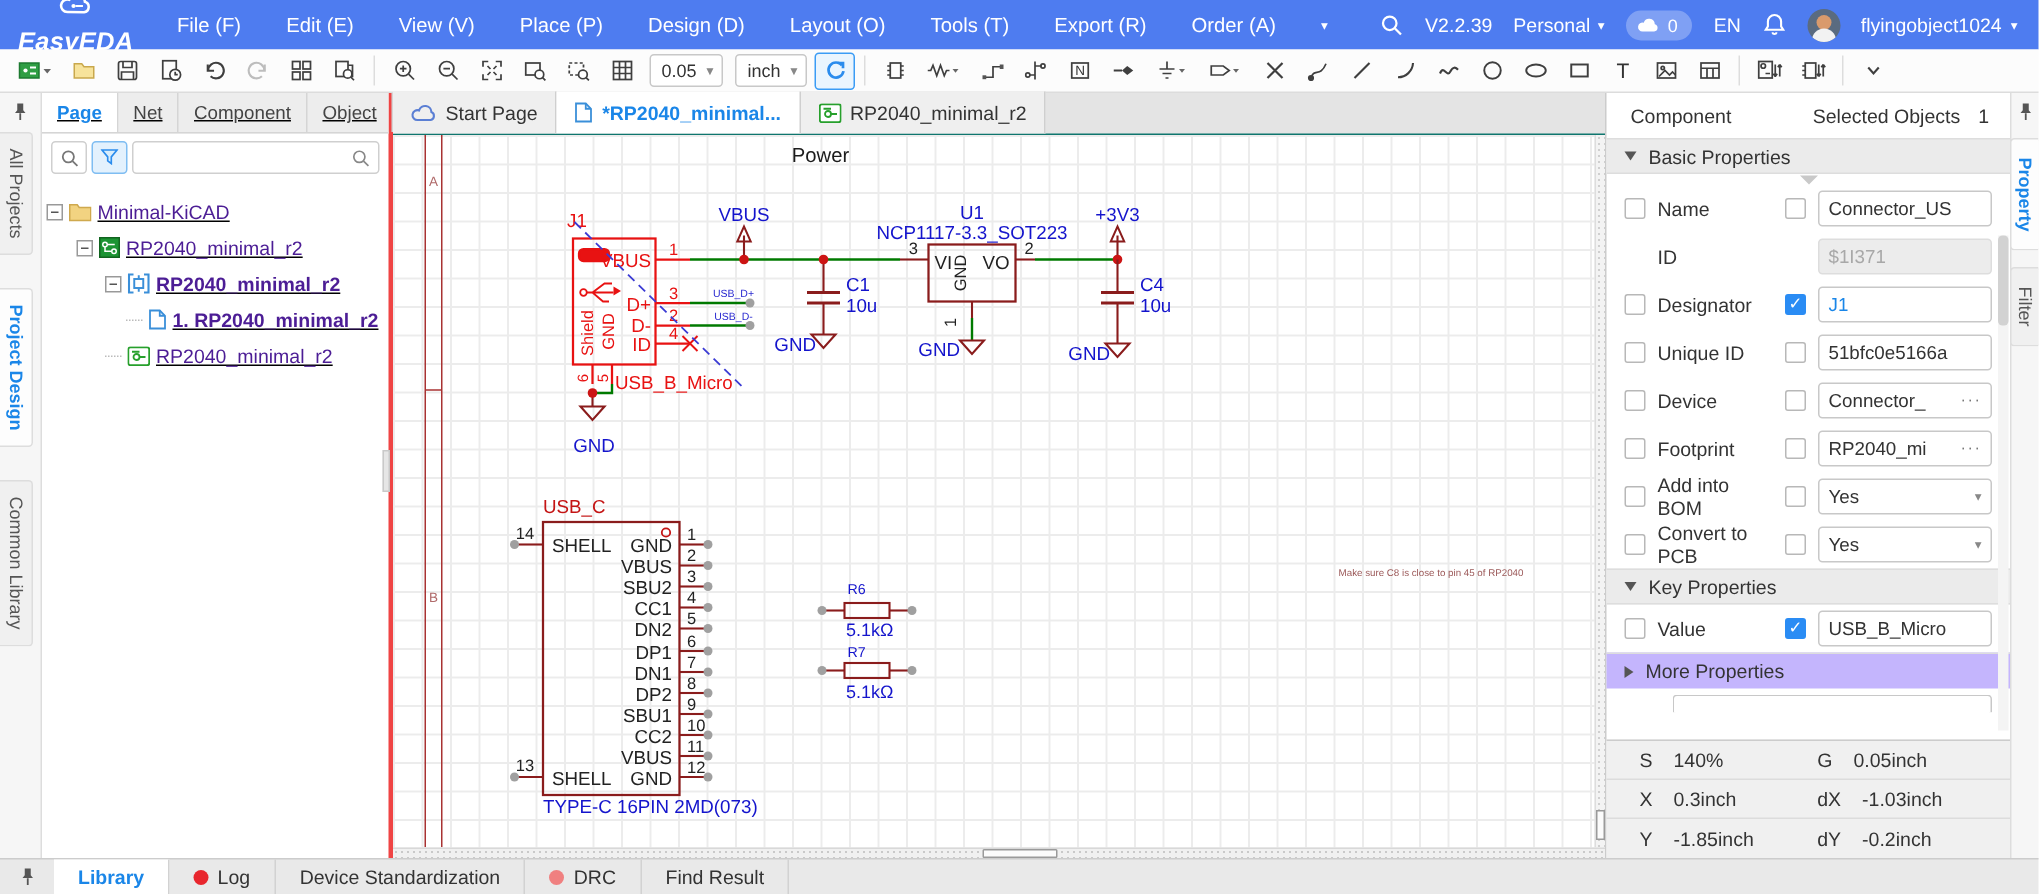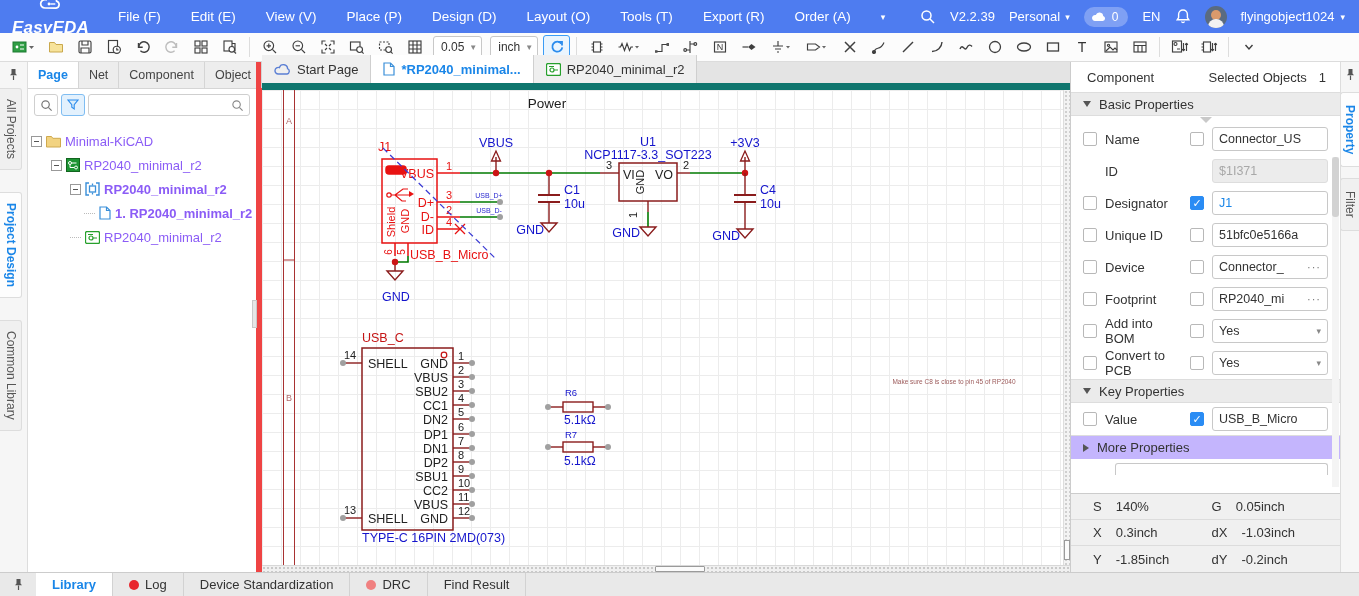--- a/index.html
+++ b/index.html
@@ -29,40 +29,40 @@
   .tb-select .sel-chev { font-size:8px; color:#888; }
   .tbtn.active-tool { border:1px solid #3b9cf5; background:#eaf5fe; }
 
   
   #left-strip { position:absolute; left:0; top:62px; width:28px; height:510px; background:#f6f6f6; border-right:1px solid #ddd; }
   .vtab { writing-mode:vertical-rl; font-size:12px; color:#555; background:#f0f0f0; border:1px solid #ddd; border-left:none; padding:10px 0; width:22px; display:flex; align-items:center; justify-content:center; position:absolute; left:0; border-radius:0 3px 3px 0; }
   .vtab.act { color:#1a86e8; background:#fdfdfd; font-weight:bold; }
   .pin-ico { display:block; margin:6px auto 0; }
 
   
-  #left-panel { position:absolute; left:28px; top:62px; width:234px; height:510px; background:#fff; border-right:6px solid #ef4444; }
+  #left-panel { position:absolute; left:28px; top:62px; width:234px; height:510px; background:#fff; border-right:3px solid #ef4444;text-decoration:underline; }
   .lp-tabs { display:flex; height:27px; background:#ededed; border-bottom:1px solid #d5d5d5; }
   .lp-tab { font-size:12.5px; color:#444; padding:0 10px; display:flex; align-items:center; border-right:1px solid #d5d5d5; }
   .lp-tab.act { background:#fff; color:#1a86e8; font-weight:bold; }
   .search-row { display:flex; align-items:center; gap:3px; padding:5px 6px; }
   .sq-btn { width:24px; height:22px; border:1px solid #cfcfcf; border-radius:3px; background:#fff; display:flex; align-items:center; justify-content:center; }
   .sq-btn.filt { border-color:#7fbdf2; background:#e3f1fd; }
   .search-input { flex:1; height:22px; border:1px solid #cfcfcf; border-radius:3px; background:#fff; display:flex; align-items:center; padding:0 5px; }
   .search-input input { border:none; outline:none; flex:1; width:40px; font-size:12px; }
-  .tree { padding-top:8px; font-size:13px; color:#8b5cf6; }
+  .tree { padding-top:8px; font-size:13px; color:#4c1d95; }
   .tree-row { display:flex; align-items:center; height:24px; gap:4px; white-space:nowrap; }
   .tree-row.bold { font-weight:bold; }
   .expander { width:11px; height:11px; border:1px solid #999; background:#fff; position:relative; flex:none; }
   .expander::after { content:""; position:absolute; left:2px; top:4px; width:5px; height:1px; background:#555; }
   .guide { width:11px; height:11px; flex:none; border-bottom:1px dotted #bbb; margin-top:-9px; }
   .tico { flex:none; }
 
   
   #canvas-col { position:absolute; left:262px; top:62px; width:808px; height:510px; }
-  .doc-tabs { height:28px; background:#e4e4e4; border-bottom:7px solid #0f766e; display:flex; align-items:flex-end; }
+  .doc-tabs { height:28px; background:#e4e4e4; border-bottom:1px solid #0f766e; display:flex; align-items:flex-end; }
   .doc-tab { height:28px; display:flex; align-items:center; gap:6px; padding:0 12px; font-size:13px; color:#333; background:#efefef; border-right:1px solid #cfcfcf; }
   .doc-tab.act { background:#ffffff; color:#1a86e8; font-weight:bold; }
   #canvas { position:relative; width:808px; height:475px; background:#fff;
     background-image:linear-gradient(to right,#ececec 1px,transparent 1px),linear-gradient(to bottom,#ececec 1px,transparent 1px);
     background-size:19px 19px; overflow:hidden; }
   #schematic { position:absolute; left:0; top:0; }
   .hscroll { position:relative; height:7px; background:#f0f0f0; background-image:radial-gradient(#c9c9c9 .8px,transparent .8px); background-size:4px 4px; border-top:1px solid #d8d8d8; }
   .hthumb { position:absolute; left:393px; top:0; width:50px; height:6px; background:#fbfbfb; border:1px solid #9a9a9a; border-radius:1px; }
   .vscroll { position:absolute; right:0; top:0; width:7px; height:475px; background:#f3f3f3; background-image:radial-gradient(#cfcfcf .8px,transparent .8px); background-size:4px 4px; border-left:1px solid #ddd; }
   .vthumb { position:absolute; left:0; top:450px; width:6px; height:20px; background:#fbfbfb; border:1px solid #9a9a9a; }

